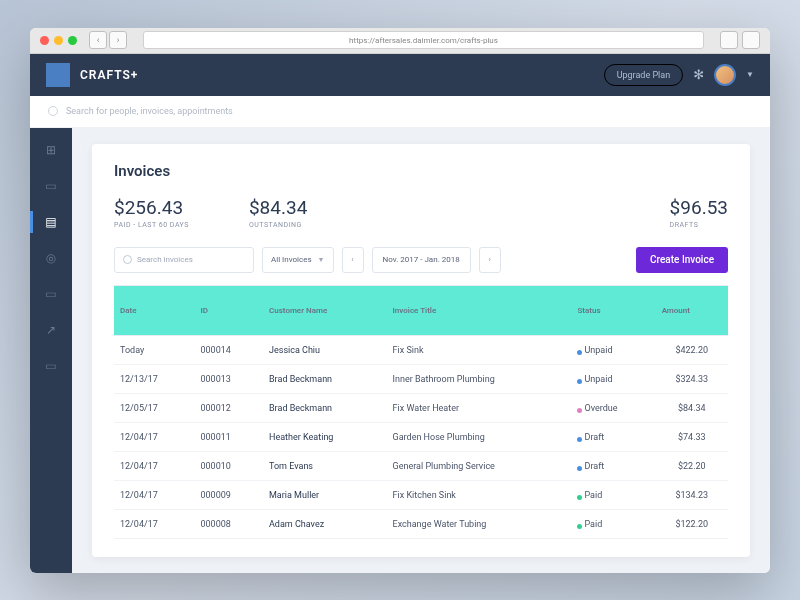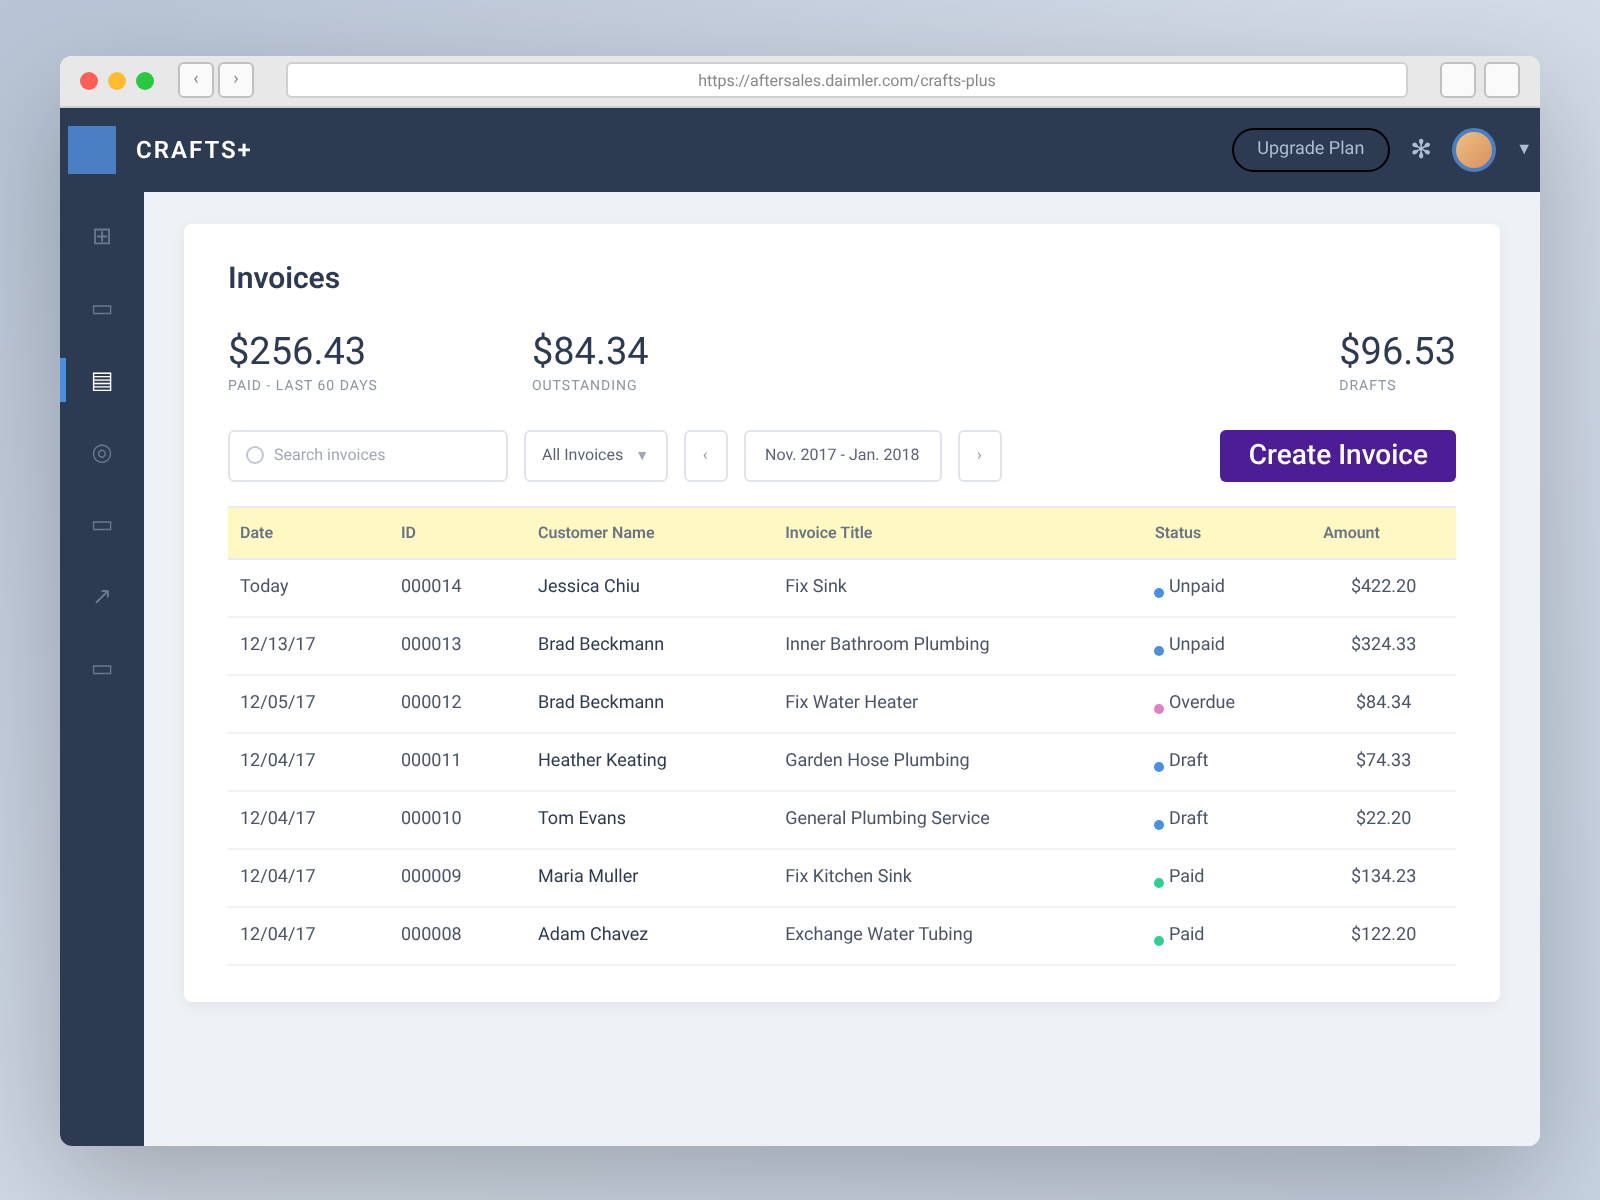--- a/index.html
+++ b/index.html
@@ -8,53 +8,53 @@
 .browser-bar{height:26px;background:#e8e8e8;display:flex;align-items:center;padding:0 10px;gap:6px;border-bottom:1px solid #d0d0d0}
 .traffic{display:flex;gap:5px}
 .dot{width:9px;height:9px;border-radius:50%}
 .dot.r{background:#ff5f56}.dot.y{background:#ffbd2e}.dot.g{background:#27c93f}
 .nav-arrows{display:flex;gap:2px;margin-left:6px}
 .nav-arrow{width:18px;height:18px;border:1px solid #c0c0c0;border-radius:3px;display:flex;align-items:center;justify-content:center;font-size:9px;color:#888;background:#fafafa}
 .url-bar{flex:1;margin:0 10px;background:#fff;border:1px solid #d0d0d0;border-radius:3px;height:18px;display:flex;align-items:center;justify-content:center;font-size:8px;color:#888}
 .bar-right{display:flex;gap:4px}
 .bar-icon{width:18px;height:18px;border:1px solid #c0c0c0;border-radius:3px;background:#fafafa}
 .app{flex:1;display:flex;flex-direction:column;overflow:hidden}
-.header{height:42px;background:#2c3a52;display:flex;align-items:center;padding:0 4px;gap:10px}
+.header{height:42px;background:#2c3a52;display:flex;align-items:center;padding:0 16px;gap:10px}
 .logo-box{width:24px;height:24px;background:#4a7fc4}
 .logo-text{color:#fff;font-size:12px;font-weight:600;letter-spacing:1px}
 .header-spacer{flex:1}
 .upgrade-btn{border:1px solid #000000;color:#b0bcd0;font-size:9px;padding:5px 12px;border-radius:12px;background:transparent}
 .gear{color:#b0bcd0;font-size:13px}
 .avatar{width:22px;height:22px;border-radius:50%;background:linear-gradient(135deg,#f0c080,#d89060);border:2px solid #4a7fc4}
 .chevron{color:#b0bcd0;font-size:8px}
 .search-bar{height:32px;background:#fff;display:flex;align-items:center;padding:0 18px;gap:8px;border-bottom:1px solid #eef0f4}
 .search-circle{width:10px;height:10px;border:1px solid #d0d4dc;border-radius:50%}
 .search-text{font-size:9px;color:#b0b8c4}
 .main{flex:1;display:flex;overflow:hidden;background:#eef1f6}
 .sidebar{width:42px;background:#2c3a52;display:flex;flex-direction:column;align-items:center;padding-top:14px;gap:20px}
 .sb-icon{width:16px;height:16px;display:flex;align-items:center;justify-content:center;color:#6a7890;font-size:12px;position:relative}
 .sb-icon.active{color:#fff}
 .sb-icon.active::before{content:"";position:absolute;left:-13px;width:3px;height:22px;background:#4a90e2}
 .content{flex:1;padding:16px 20px;overflow:auto}
 .card{background:#fff;border-radius:4px;padding:18px 22px;box-shadow:0 2px 8px rgba(0,0,0,0.06)}
 .page-title{font-size:15px;font-weight:600;color:#2c3a52;margin-bottom:16px}
-.stats{display:flex;gap:77px;margin-bottom:18px}
+.stats{display:flex;gap:60px;margin-bottom:18px}
 .stat-val{font-size:19px;font-weight:400;color:#2c3a52}
 .stat-lbl{font-size:7px;color:#8a94a6;letter-spacing:0.5px;margin-top:2px}
 .controls{display:flex;gap:8px;margin-bottom:12px;align-items:center}
 .ctrl-search{flex:0 0 140px;height:26px;border:1px solid #e0e4ec;border-radius:3px;display:flex;align-items:center;padding:0 8px;gap:5px}
 .ctrl-search-ic{width:9px;height:9px;border:1px solid #c0c8d6;border-radius:50%}
 .ctrl-search-txt{font-size:8px;color:#a0a8b8}
 .ctrl-dd{height:26px;border:1px solid #e0e4ec;border-radius:3px;display:flex;align-items:center;padding:0 8px;font-size:8px;color:#5a6478;gap:6px}
 .ctrl-arrow{height:26px;width:22px;border:1px solid #e0e4ec;border-radius:3px;display:flex;align-items:center;justify-content:center;font-size:8px;color:#8a94a6}
 .ctrl-date{height:26px;border:1px solid #e0e4ec;border-radius:3px;display:flex;align-items:center;padding:0 10px;font-size:8px;color:#5a6478}
 .ctrl-spacer{flex:1}
-.create-btn{height:26px;background:#4c1d95;color:#fff;font-size:14px;padding:0 14px;border-radius:3px;border:none;display:flex;align-items:center;font-weight:500}
+.create-btn{height:26px;background:#6d28d9;color:#fff;font-size:10px;padding:0 14px;border-radius:3px;border:none;display:flex;align-items:center;font-weight:500}
 .table{width:100%;border-collapse:collapse}
-.table th{text-align:left;font-size:8px;font-weight:600;color:#6a7486;padding:8px 6px;background:#fef9c3;border-top:1px solid #e8ecf2;border-bottom:1px solid #e8ecf2}
+.table th{text-align:left;font-size:8px;font-weight:600;color:#6a7486;padding:20px 6px;background:#5eead4;border-top:1px solid #e8ecf2;border-bottom:1px solid #e8ecf2}
 .table td{font-size:9px;color:#4a5468;padding:9px 6px;border-bottom:1px solid #f0f2f6}
 .table td.bold{font-weight:400;color:#2c3a52}
 .status-cell{display:flex;align-items:flex-end;gap:2px}
 .status-dot{width:5px;height:5px;border-radius:50%}
 .th-amount,.td-amount{text-align:center}
 .chv{font-size:7px;color:#a0a8b8}
 </style>
 </head>
 <body>
 
@@ -80,20 +80,24 @@
     <div class="header">
       <div class="logo-box"></div>
       <div class="logo-text">CRAFTS+</div>
       <div class="header-spacer"></div>
       <button class="upgrade-btn">Upgrade Plan</button>
       <span class="gear">✻</span>
       <div class="avatar"></div>
       <span class="chevron">▼</span>
     </div>
 
+    <div class="search-bar">
+      <div class="search-circle"></div>
+      <div class="search-text">Search for people, invoices, appointments</div>
+    </div>
 
     <div class="main">
       <div class="sidebar">
         <div class="sb-icon">⊞</div>
         <div class="sb-icon">▭</div>
         <div class="sb-icon active">▤</div>
         <div class="sb-icon">◎</div>
         <div class="sb-icon">▭</div>
         <div class="sb-icon">↗</div>
         <div class="sb-icon">▭</div>

